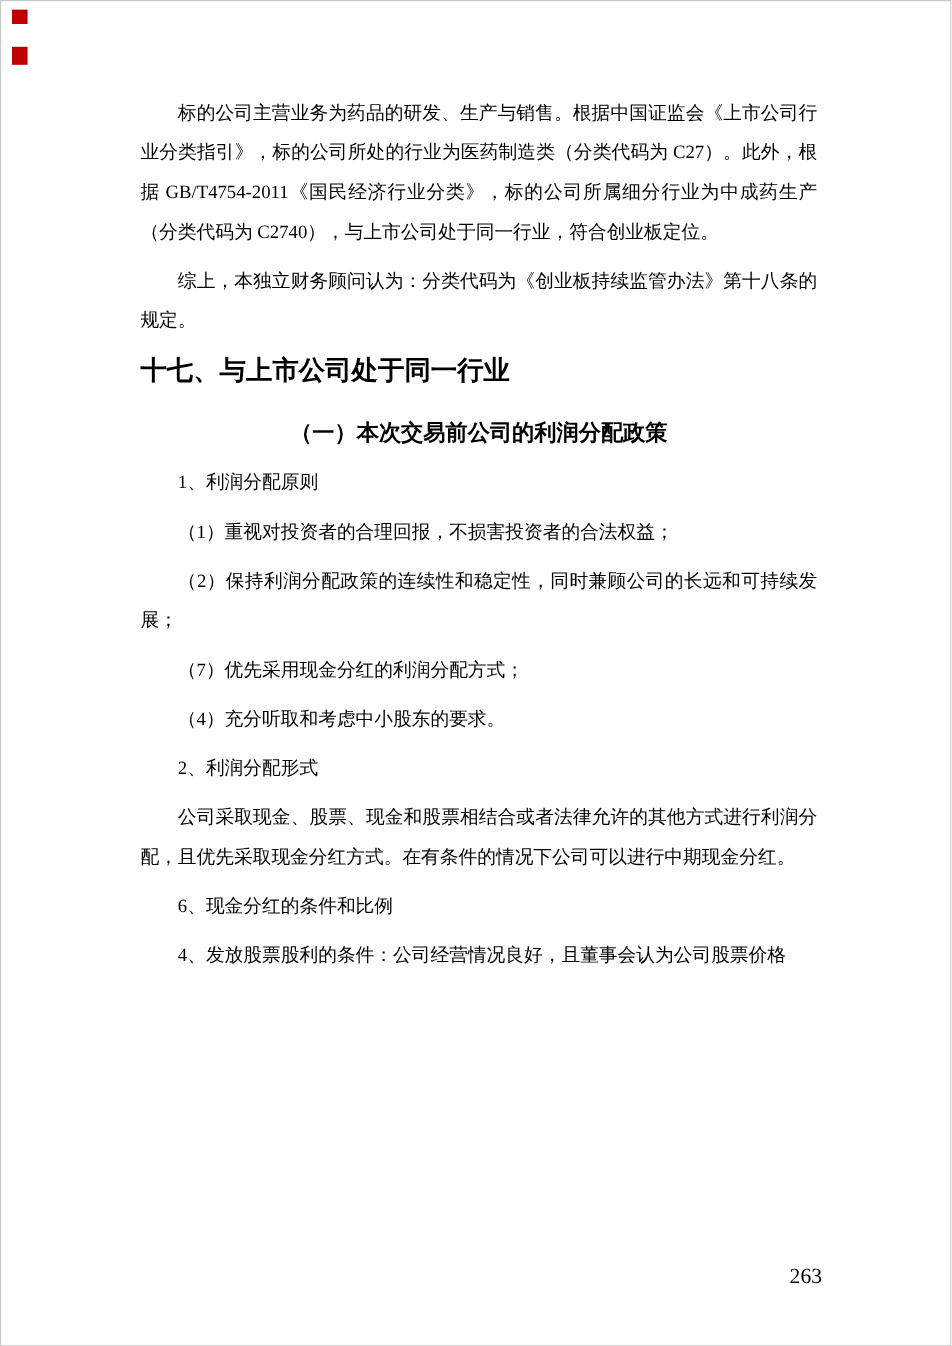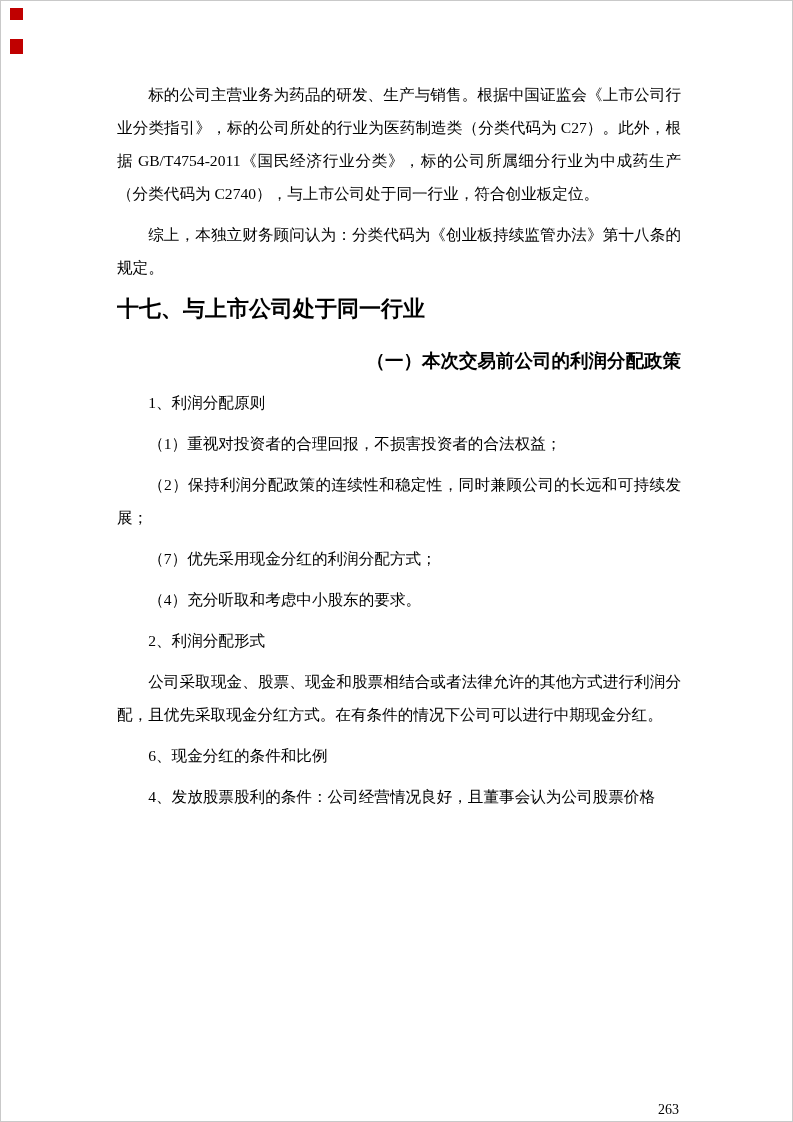--- a/index.html
+++ b/index.html
@@ -44,30 +44,30 @@
     font-weight: bold;
     text-align: left;
     text-indent: 0;
     margin: 6px 0 20px 0;
     font-family: "Liberation Sans", "DejaVu Sans", sans-serif;
   }
   .h2 {
     font-size: 18.5px;
     line-height: 30px;
     font-weight: bold;
-    text-align: right;
+    text-align: center;
     text-indent: 0;
     margin: 0 0 10px 0;
     font-family: "Liberation Sans", "DejaVu Sans", sans-serif;
   }
   .page-number {
     position: absolute;
     left: 657px;
-    top: 1101px;
-    font-size: 14px;
+    top: 1052px;
+    font-size: 18px;
     font-family: "Liberation Serif", "DejaVu Serif", serif;
   }
 </style>
 </head>
 <body>
 
 <div class="page">
   <div class="red-mark m1" style="background: rgb(192, 0, 0);"></div>
   <div class="red-mark m2" style="background: rgb(192, 0, 0);"></div>
 

